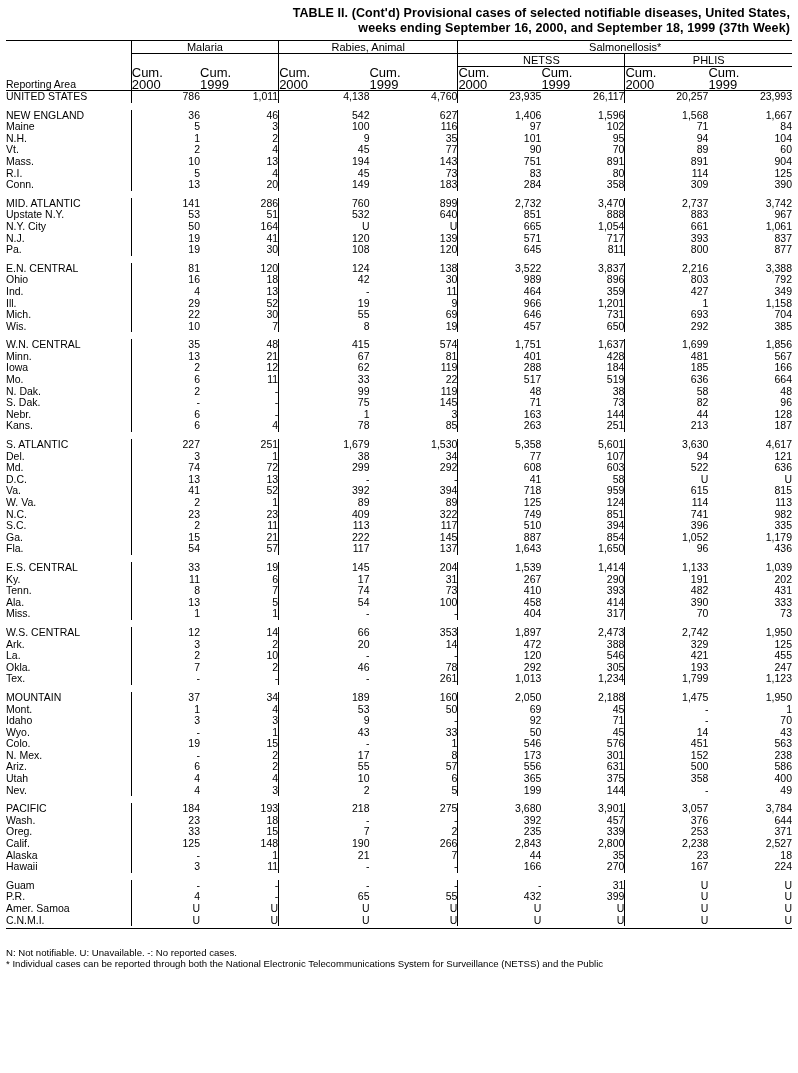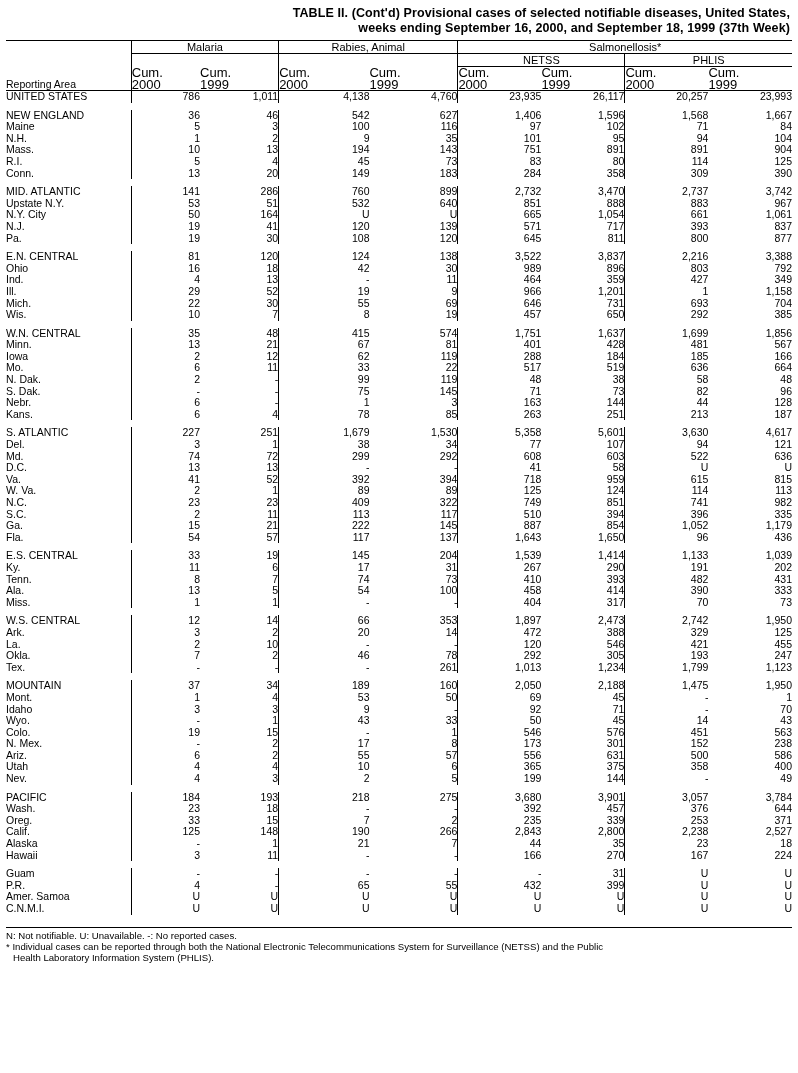--- a/index.html
+++ b/index.html
@@ -77,25 +77,25 @@
   }
   .num {
     text-align: right;
     white-space: nowrap;
     padding-right: 6px;
     font-size: 10.5px;
     line-height: 11.6px;
   }
   tr.spacer td { height: 7px; line-height: 7px; font-size: 1px; }
   .footnotes {
-    margin-top: 12px;
+    margin-top: 2px;
     font-size: 9.6px;
     line-height: 11px;
     border-top: 1.2px solid #000;
-    padding-top: 2px;
+    padding-top: 18px;
   }
   .footnotes div { white-space: nowrap; }
   .fn-indent { padding-left: 7px; }
 </style>
 </head>
 <body>
 
 <div class="page">
 
   <div class="title">
@@ -194,20 +194,31 @@
           <td class="num vline-l">1</td>
           <td class="num">2</td>
           <td class="num vline-l">9</td>
           <td class="num">35</td>
           <td class="num vline-l">101</td>
           <td class="num">95</td>
           <td class="num vline-l">94</td>
           <td class="num">104</td>
         </tr>
         <tr>
+          <td class="area">Vt.</td>
+          <td class="num vline-l">2</td>
+          <td class="num">4</td>
+          <td class="num vline-l">45</td>
+          <td class="num">77</td>
+          <td class="num vline-l">90</td>
+          <td class="num">70</td>
+          <td class="num vline-l">89</td>
+          <td class="num">60</td>
+        </tr>
+        <tr>
           <td class="area">Mass.</td>
           <td class="num vline-l">10</td>
           <td class="num">13</td>
           <td class="num vline-l">194</td>
           <td class="num">143</td>
           <td class="num vline-l">751</td>
           <td class="num">891</td>
           <td class="num vline-l">891</td>
           <td class="num">904</td>
         </tr>
@@ -897,16 +908,15 @@
           <td class="num">U</td>
           <td class="num vline-l">U</td>
           <td class="num">U</td>
         </tr>
       </tbody>
   </table>
 
   <div class="footnotes">
     <div>N: Not notifiable.            U: Unavailable.            -: No reported cases.</div>
     <div>* Individual cases can be reported through both the National Electronic Telecommunications System for Surveillance (NETSS) and the Public</div>
-    <div class="fn-indent">Health Laboratory Information System (PHLIS).</div>
   </div>
 
 </div>
 
 </body></html>

